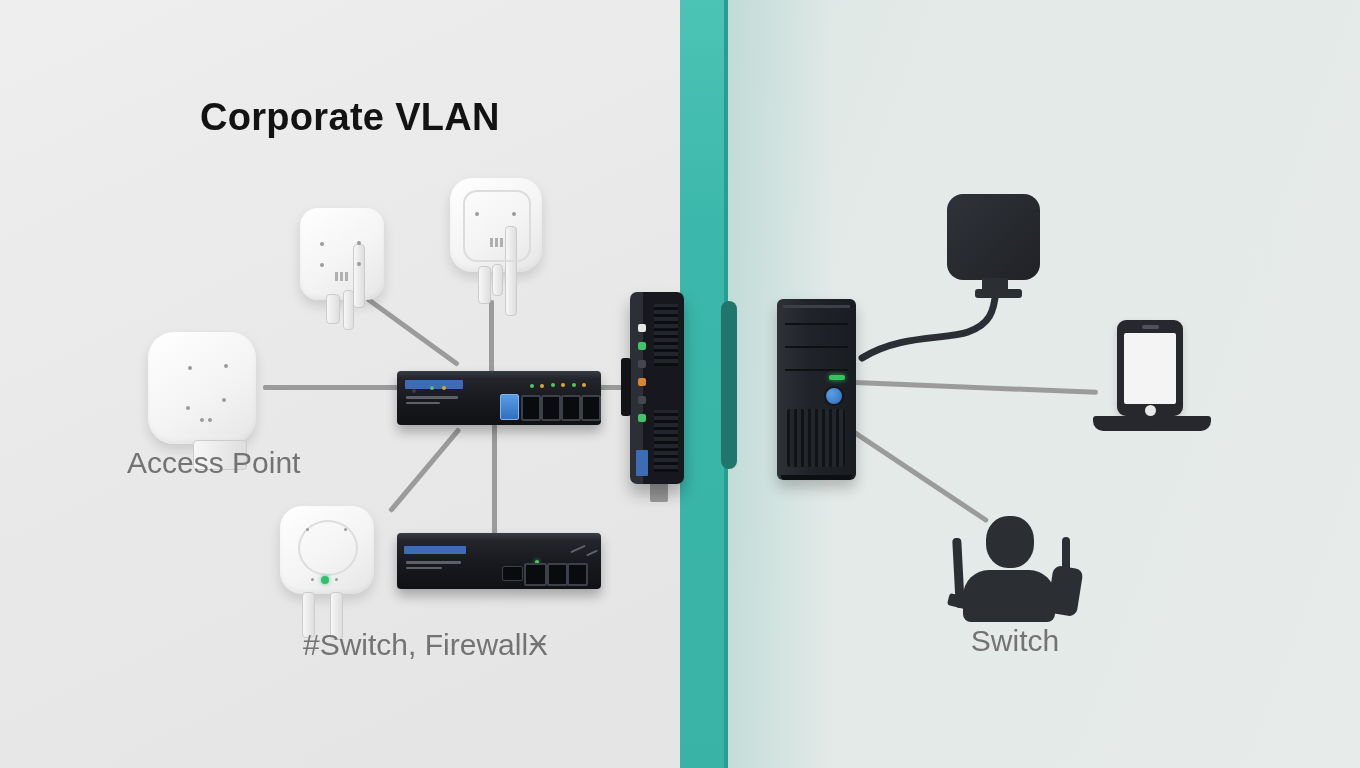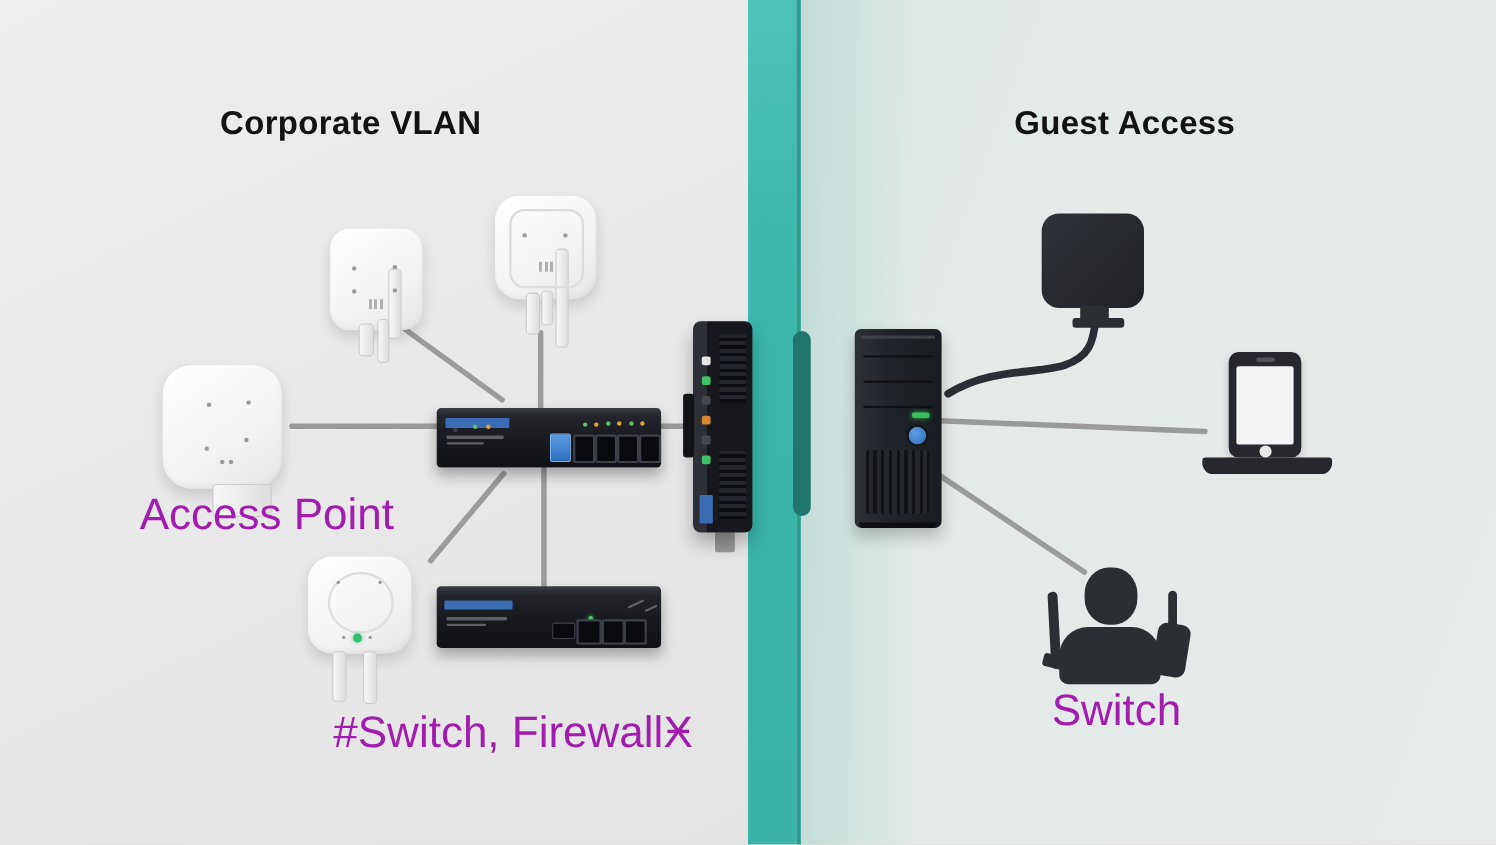--- a/index.html
+++ b/index.html
@@ -62,22 +62,22 @@
   
   .solid{background:#2b2e33;position:absolute;z-index:2;}
 
   
   .server{position:absolute;left:777px;top:299px;width:79px;height:181px;z-index:2;
           background:linear-gradient(90deg,#2e3137 0%,#202329 40%,#191c20 100%);
           border-radius:6px;box-shadow:0 8px 14px rgba(0,0,0,0.22);}
   .bay{position:absolute;left:8px;right:8px;height:2px;background:#0f1013;}
 
   
-  .title{position:absolute;font-weight:700;font-size:30px;color:#131313;letter-spacing:.3px;z-index:4;}
-  .dev-label{position:absolute;font-weight:400;font-size:40px;color:#a21caf;z-index:4;}
+  .title{position:absolute;font-weight:700;font-size:38px;color:#131313;letter-spacing:.3px;z-index:4;}
+  .dev-label{position:absolute;font-weight:400;font-size:30px;color:#737373;z-index:4;}
 </style>
 </head>
 <body>
 
 <div class="canvas">
 
   <div class="bg-left"></div>
   <div class="bg-right"></div>
   <div class="divider-glow"></div>
   <div class="divider"></div>
@@ -218,18 +218,17 @@
   <div>
     <div class="solid" style="left:986px;top:516px;width:48px;height:52px;border-radius:46%;"></div>
     <div class="solid" style="left:963px;top:570px;width:92px;height:52px;border-radius:26px 26px 8px 8px;"></div>
     <div class="solid" style="left:954px;top:538px;width:9px;height:70px;border-radius:4px;transform:rotate(-3deg);"></div>
     <div class="solid" style="left:948px;top:596px;width:26px;height:12px;border-radius:3px;transform:rotate(14deg);"></div>
     <div class="solid" style="left:1062px;top:537px;width:8px;height:38px;border-radius:4px;"></div>
     <div class="solid" style="left:1050px;top:567px;width:30px;height:48px;border-radius:8px;transform:rotate(9deg);"></div>
   </div>
 
   <div class="title" style="left:200px;top:96px;">Corporate VLAN</div>
-  <div class="title" style="left:922px;top:96px;">Guest Access</div>
   <div class="dev-label" style="left:127px;top:446px;">Access Point</div>
-  <div class="dev-label" style="left:303px;top:644px;">#Switch, FirewallӾ</div>
+  <div class="dev-label" style="left:303px;top:628px;">#Switch, FirewallӾ</div>
   <div class="dev-label" style="left:955px;top:624px;width:120px;text-align:center;">Switch</div>
 
 </div>
 
 </body></html>

